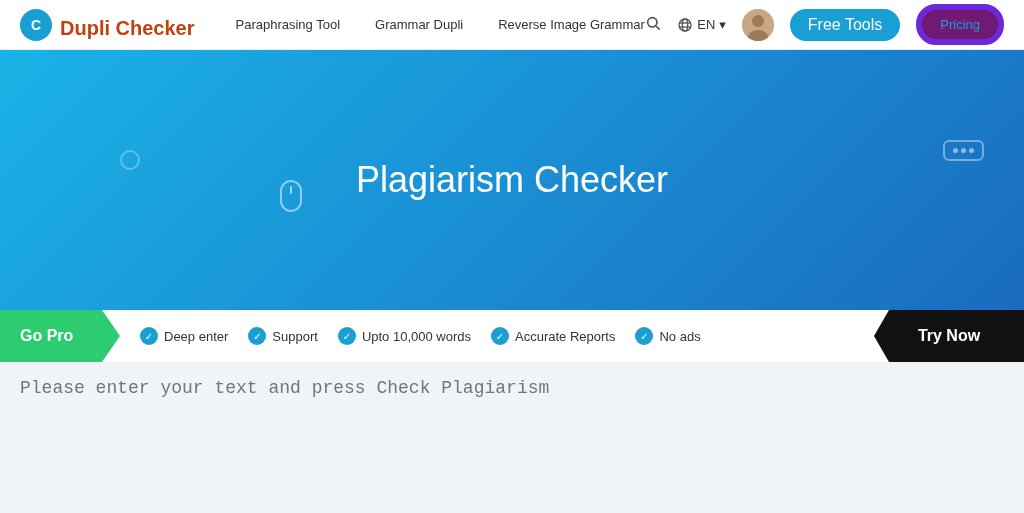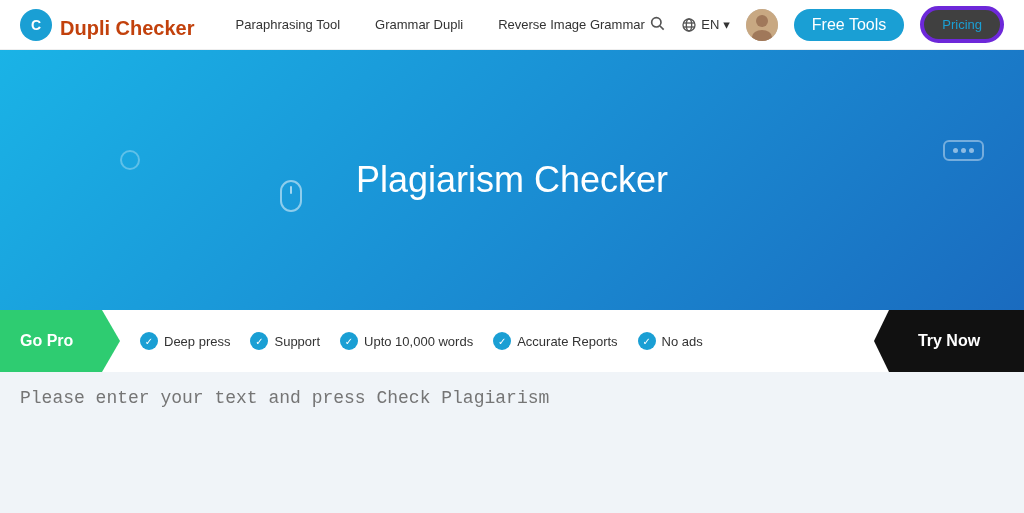--- a/index.html
+++ b/index.html
@@ -85,23 +85,23 @@
       background: #1a9fd4;
       color: #fff;
       border: none;
       border-radius: 20px;
       padding: 7px 18px;
       font-size: 16px;
       cursor: pointer;
       font-weight: 500;
     }
     .pricing-btn {
-      background: #404040;
+      background: #701a75;
       color: #1a9fd4;
-      border: 4px solid #6d28d9;
+      border: 6px solid #6d28d9;
       border-radius: 20px;
       padding: 7px 18px;
       font-size: 13px;
       cursor: pointer;
       font-weight: 500;
     }
 
     
     .hero {
       background: linear-gradient(135deg, #1ab3e6 0%, #1a8fd4 50%, #1a6bbf 100%);
@@ -166,21 +166,21 @@
       width: 5px;
       height: 5px;
       border-radius: 50%;
       background: rgba(255,255,255,0.5);
     }
 
     
     .go-pro-bar {
       display: flex;
       align-items: center;
-      height: 62px;
+      height: 52px;
       background: #fff;
       position: relative;
     }
     .go-pro-label {
       background: #2ecc71;
       color: #fff;
       font-weight: bold;
       font-size: 16px;
       padding: 0 30px 0 20px;
       height: 100%;
@@ -305,21 +305,21 @@
   </div>
   <h1 class="hero-title">Plagiarism Checker</h1>
 </div>
 
 <div class="go-pro-bar">
   <div class="go-pro-label">Go Pro</div>
 
   <div class="features-list">
     <div class="feature-item">
       <div class="check-icon">✓</div>
-      <span>Deep press</span>
+      <span>Deep enter</span>
     </div>
     <div class="feature-item">
       <div class="check-icon">✓</div>
       <span>Support</span>
     </div>
     <div class="feature-item">
       <div class="check-icon">✓</div>
       <span>Upto 10,000 words</span>
     </div>
     <div class="feature-item">

